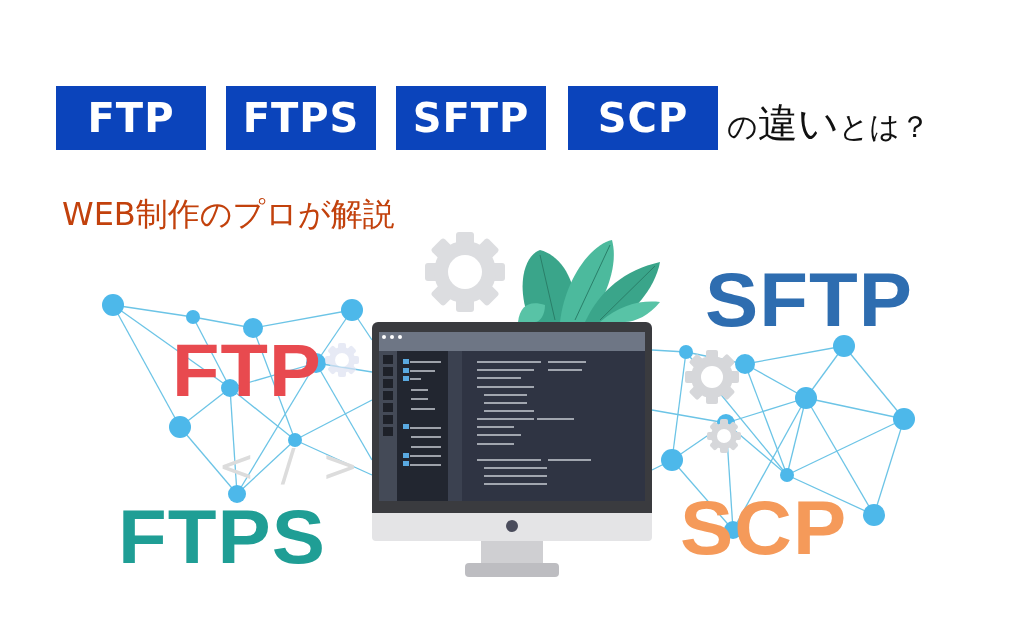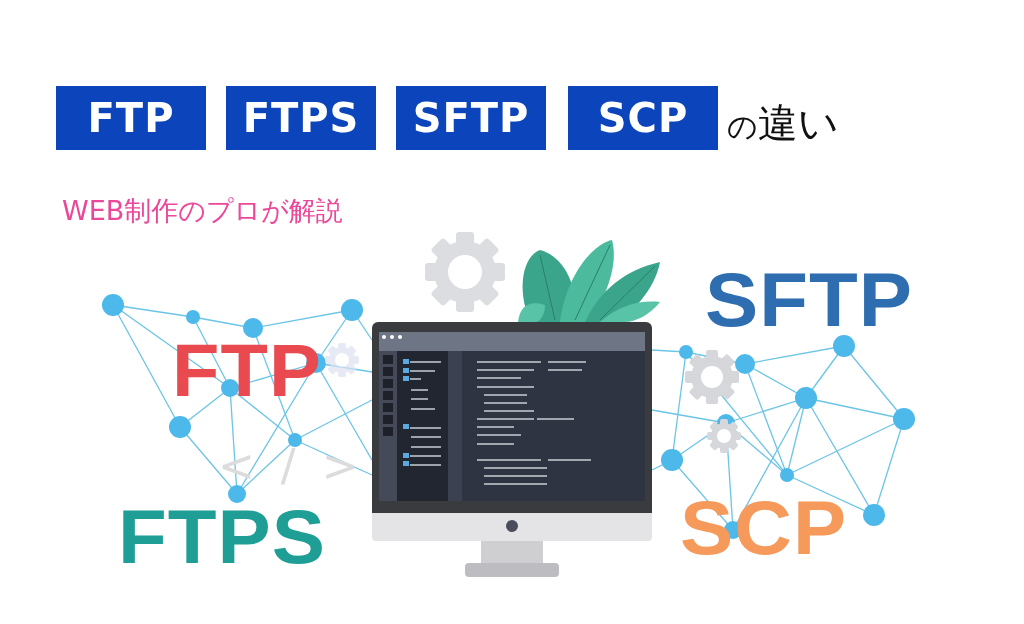--- a/index.html
+++ b/index.html
@@ -1,34 +1,35 @@
 <!DOCTYPE html>
 <html><head>
 <meta charset="utf-8">
 <style>
   html,body{margin:0;padding:0;background:#fff;}
   body{width:1024px;height:624px;position:relative;overflow:hidden;font-family:"DejaVu Sans","Liberation Sans",sans-serif;}
   .tbox{background:#0b44bb;color:#fff;font-weight:bold;font-size:40px;height:64px;display:flex;align-items:center;justify-content:center;font-family:"DejaVu Sans","Liberation Sans",sans-serif;letter-spacing:1px;}
   .suffix{position:absolute;left:727px;top:96px;font-size:30px;color:#111;display:flex;align-items:baseline;}
   .suffix .big{font-size:40px;font-weight:normal;}
-  .subtitle{position:absolute;left:62px;top:193px;font-size:27px;color:#ec4899;}
+  .subtitle{position:absolute;left:62px;top:193px;font-size:32px;color:#c2410c;}
   svg.illus{position:absolute;left:0;top:0;}
   .lbl{position:absolute;font-family:"Liberation Sans","DejaVu Sans",sans-serif;font-weight:900;transform:scaleX(1.05);transform-origin:left top;letter-spacing:1px;}
 </style>
 </head>
 <body>
 
 <div class="tbox" style="position:absolute;left:56px;top:86px;width:150px;">FTP</div>
 <div class="tbox" style="position:absolute;left:226px;top:86px;width:150px;">FTPS</div>
 <div class="tbox" style="position:absolute;left:396px;top:86px;width:150px;">SFTP</div>
 <div class="tbox" style="position:absolute;left:568px;top:86px;width:150px;">SCP</div>
 
 <div class="suffix">
   <span>の</span>
   <span class="big">違い</span>
+  <span>とは？</span>
 </div>
 
 <div class="subtitle">WEB制作のプロが解説</div>
 
 <svg class="illus" width="1024" height="624" viewBox="0 0 1024 624">
 
   <g stroke="#6cc4e6" stroke-width="1.3" fill="none">
     <line x1="113" y1="305" x2="193" y2="317"></line>
     <line x1="113" y1="305" x2="180" y2="427"></line>
     <line x1="113" y1="305" x2="230" y2="388"></line>

